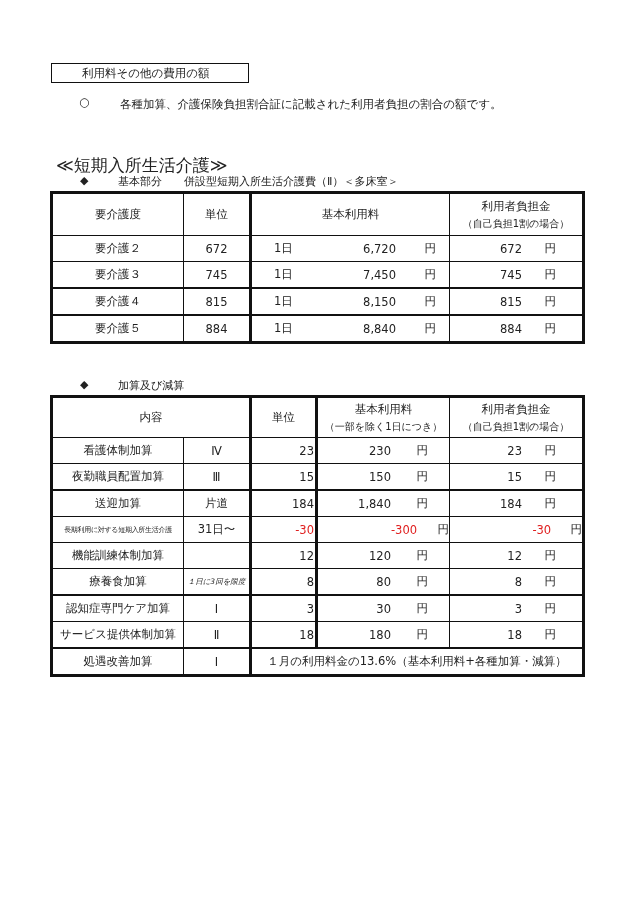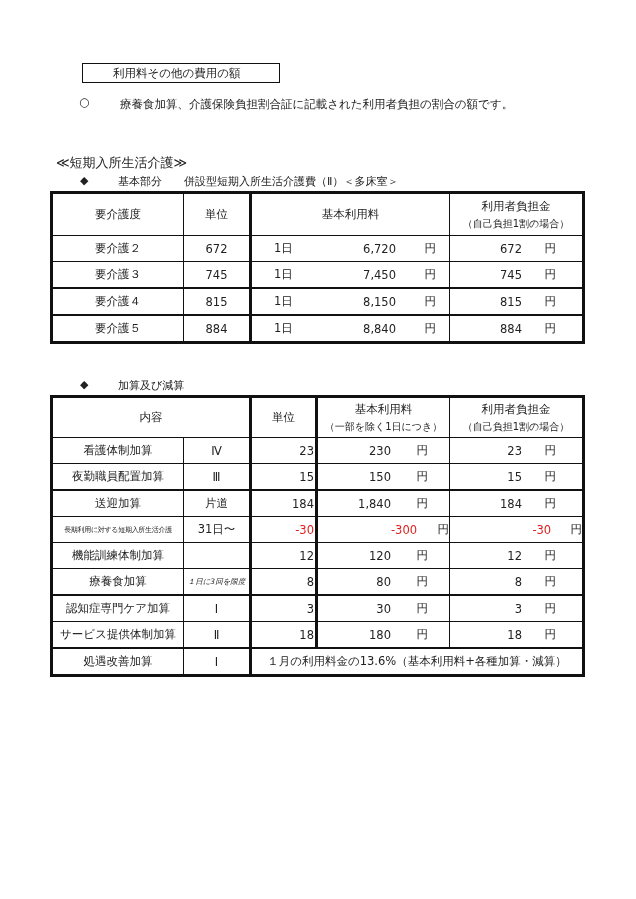--- a/index.html
+++ b/index.html
@@ -5,25 +5,25 @@
   html, body { margin: 0; padding: 0; background: #ffffff; }
   body {
     width: 636px; height: 899px; position: relative; overflow: hidden;
     font-family: "DejaVu Sans", "Liberation Sans", sans-serif;
     color: #222; font-size: 11.5px;
   }
   .abs { position: absolute; white-space: nowrap; }
   .title-box {
     left: 51px; top: 63px; width: 196px; height: 18px;
     border: 1.5px solid #111; box-sizing: content-box;
-    font-size: 11.5px; line-height: 18px; text-indent: 30px; margin-left: 31px;
+    font-size: 11.5px; line-height: 18px; text-indent: 30px;
   }
   .circle { left: 79px; top: 95px; font-size: 12px; }
   .para { left: 120px; top: 94px; font-size: 11.5px; line-height: 21px; }
-  .section { left: 56px; top: 154px; font-size: 13px; }
+  .section { left: 56px; top: 154px; font-size: 17px; }
   .diamond { font-size: 11px; }
   .sub1 { left: 80px; top: 174px; font-size: 11px; }
   .sub1 .lbl { position: absolute; left: 38px; }
   .sub1 .lbl2 { position: absolute; left: 104px; }
   .sub2 { left: 80px; top: 378px; font-size: 11px; }
   .sub2 .lbl { position: absolute; left: 38px; }
 
   table { border-collapse: collapse; position: absolute; table-layout: fixed; }
   td, th { border: 1px solid #111; padding: 0; font-weight: normal; font-size: 11.5px; }
   .t1 { left: 50px; top: 191px; width: 532px; border: 3px solid #111; }
@@ -48,21 +48,21 @@
   .yen2 { width: 37px; text-align: right; }
   .amt3 { width: 72px; text-align: right; }
   .yen3 { width: 34px; text-align: right; }
 </style>
 </head>
 <body>
 
 <div class="abs title-box">利用料その他の費用の額</div>
 <div class="abs circle">○</div>
 <div class="abs para">
-  <div>療養食加算、介護保険負担割合証に記載された利用者負担の割合の額です。</div>
+  <div>各種加算、介護保険負担割合証に記載された利用者負担の割合の額です。</div>
 </div>
 <div class="abs section">≪短期入所生活介護≫</div>
 
 <div class="abs sub1">
   <span class="diamond">◆</span>
   <span class="lbl">基本部分</span>
   <span class="lbl2">併設型短期入所生活介護費（Ⅱ）＜多床室＞</span>
 </div>
 
 <table class="t1">

